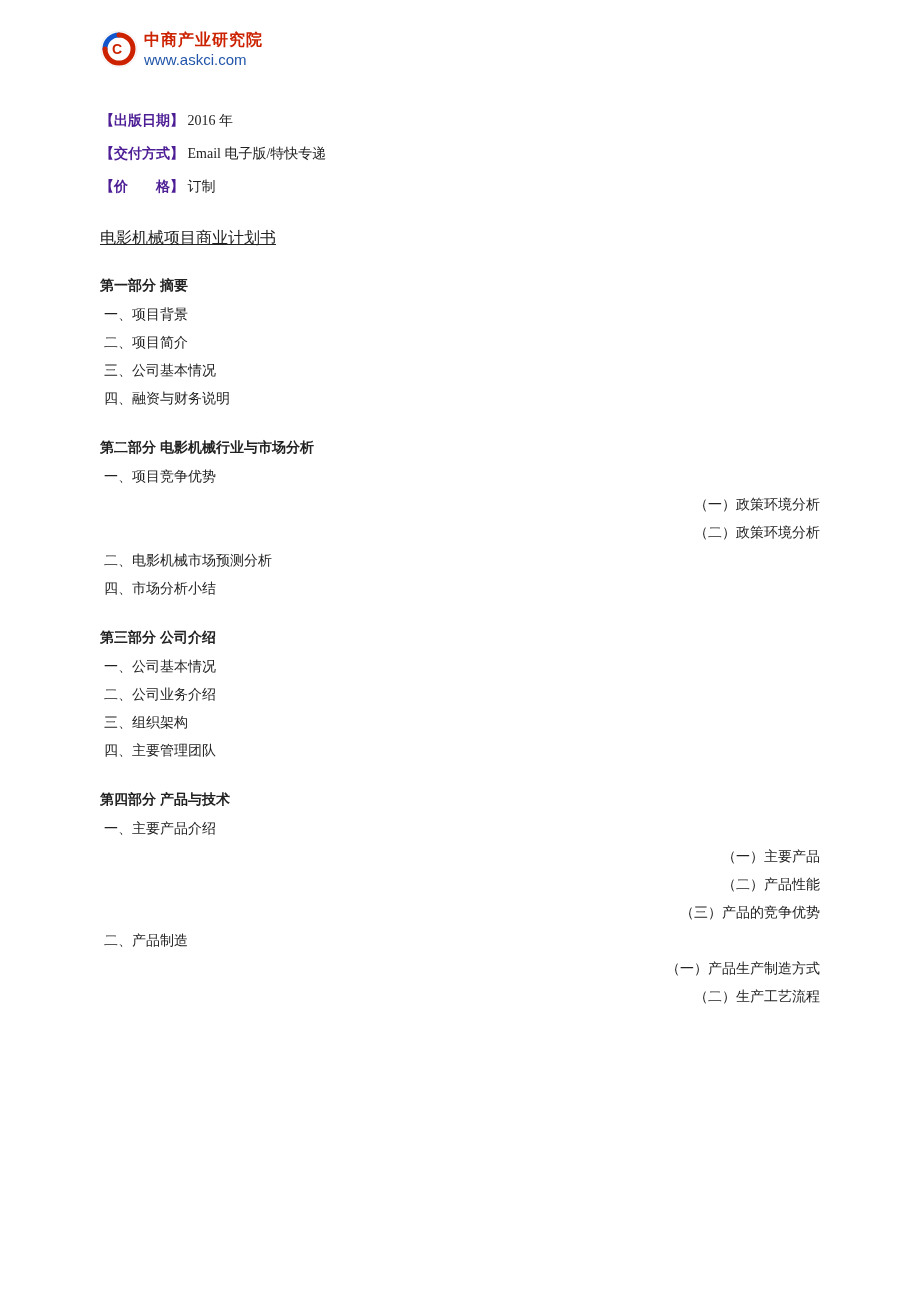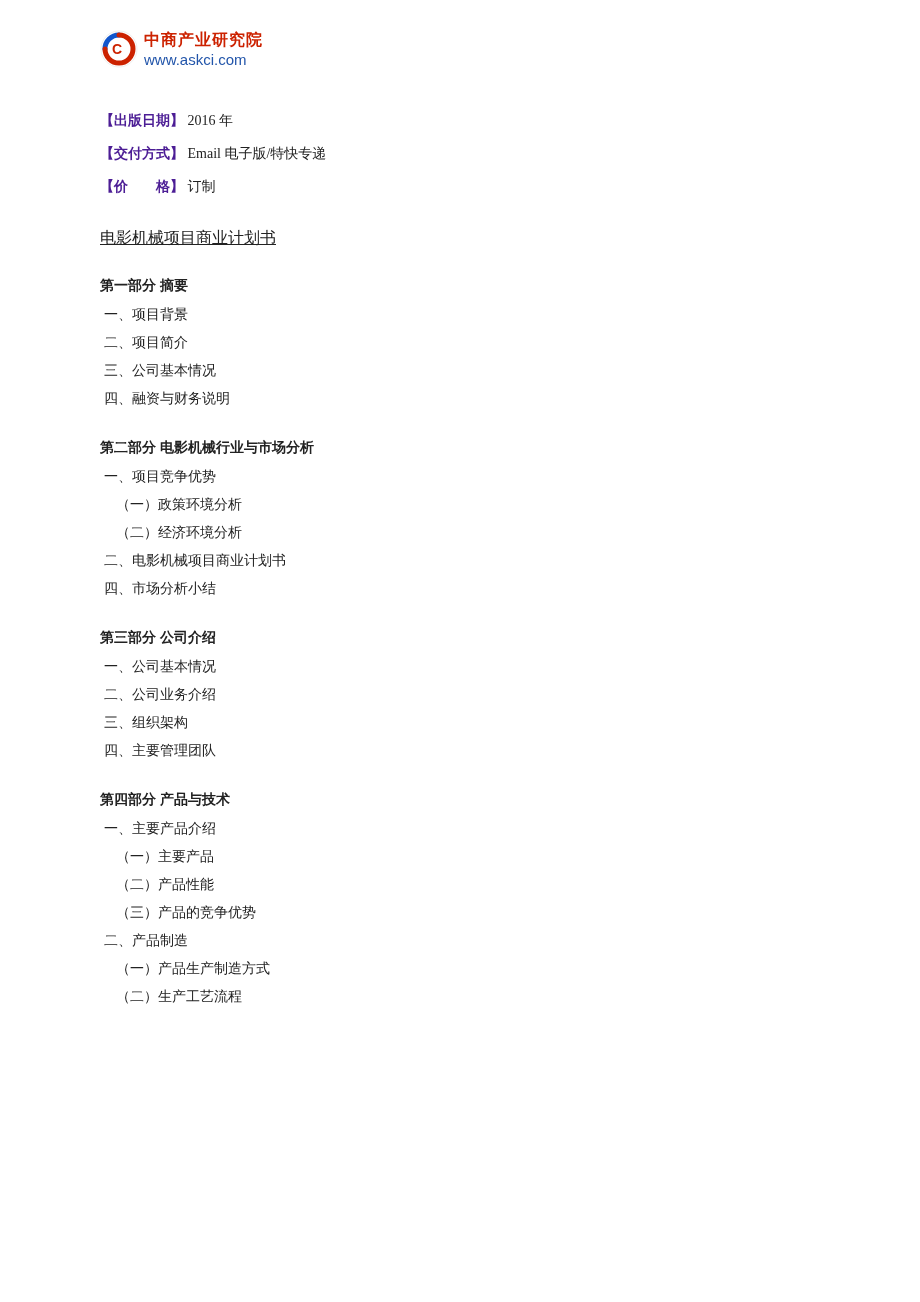--- a/index.html
+++ b/index.html
@@ -95,20 +95,21 @@
       color: #222;
       line-height: 2.0;
       margin-left: 4px;
     }
 
     .toc-item-indent {
       font-size: 14px;
       color: #222;
       line-height: 2.0;
       margin-left: 16px;
+      text-align: right;
     }
   </style>
 </head>
 <body>
 
 <div class="page-container">
 
   <div class="logo-area">
     <svg class="logo-icon" viewBox="0 0 38 38" xmlns="http://www.w3.org/2000/svg">
 
@@ -146,22 +147,22 @@
   <div class="toc-container" id="toc-render-target">
   <div class="section-header">第一部分  摘要</div>
       <div class="toc-item">一、项目背景</div>
       <div class="toc-item">二、项目简介</div>
       <div class="toc-item">三、公司基本情况</div>
       <div class="toc-item">四、融资与财务说明</div>
       <div style="height: 10px;"></div>
       <div class="section-header">第二部分  电影机械行业与市场分析</div>
       <div class="toc-item">一、项目竞争优势</div>
       <div class="toc-item-indent">（一）政策环境分析</div>
-      <div class="toc-item-indent">（二）经济环境分析</div>
-      <div class="toc-item">二、电影机械项目商业计划书</div>
+      <div class="toc-item-indent">（二）政策环境分析</div>
+      <div class="toc-item">二、电影机械市场预测分析</div>
       <div class="toc-item">四、市场分析小结</div>
       <div style="height: 10px;"></div>
       <div class="section-header">第三部分  公司介绍</div>
       <div class="toc-item">一、公司基本情况</div>
       <div class="toc-item">二、公司业务介绍</div>
       <div class="toc-item">三、组织架构</div>
       <div class="toc-item">四、主要管理团队</div>
       <div style="height: 10px;"></div>
       <div class="section-header">第四部分  产品与技术</div>
       <div class="toc-item">一、主要产品介绍</div>

